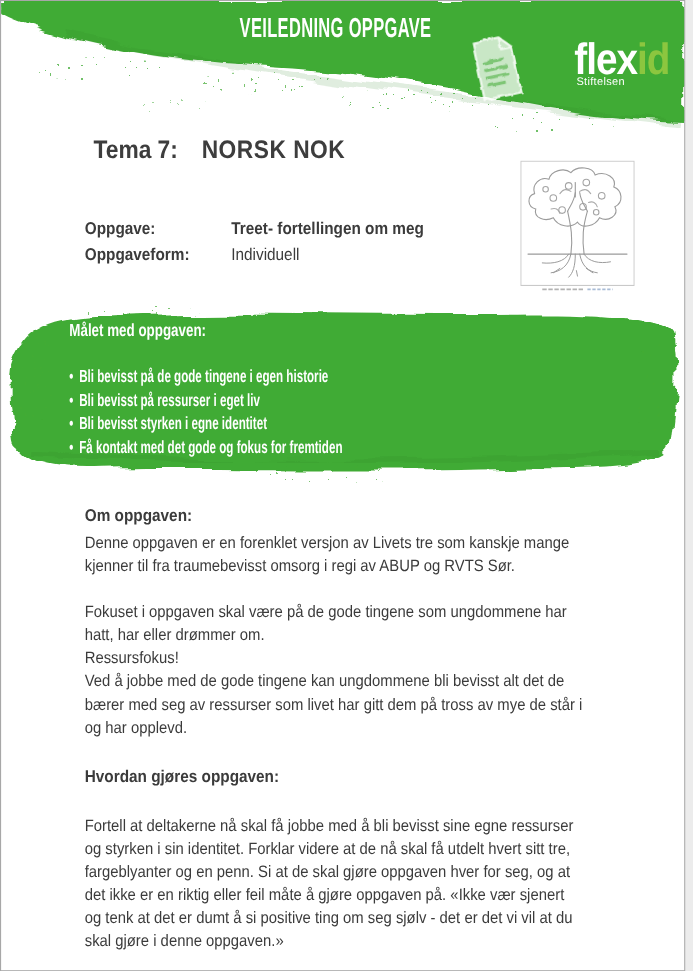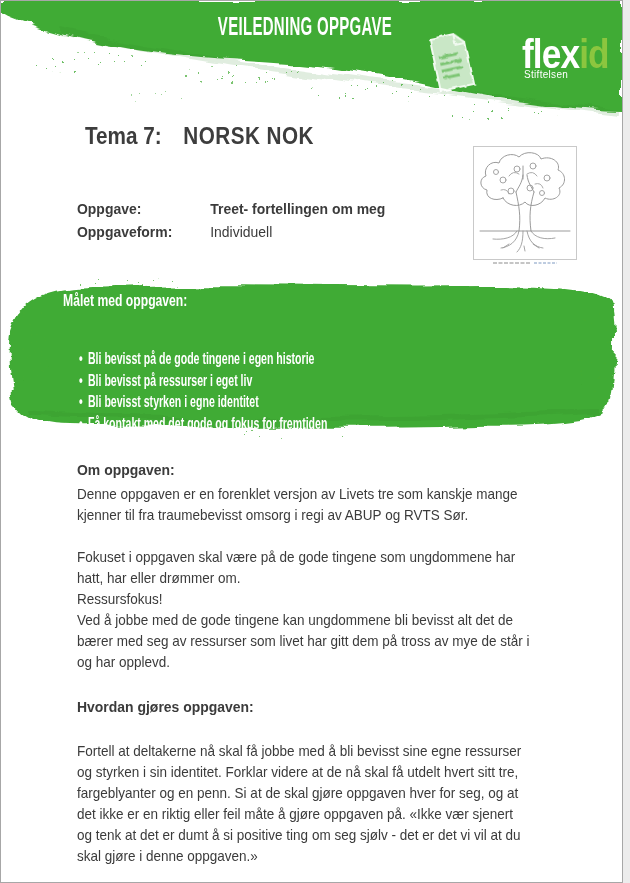--- a/index.html
+++ b/index.html
@@ -27,21 +27,21 @@
     display:grid;grid-template-columns:148px auto;row-gap:2px;font-size:15.5px;color:#3b3b3b;line-height:21px;}
   .task .lbl{font-weight:bold;}
   .task .val-bold{font-weight:bold;}
   
   .tree-fig{position:absolute;left:472px;top:145px;width:104px;height:120px;}
   
   .banner{position:absolute;left:0;top:272px;width:576px;height:170px;}
   .banner-svg{position:absolute;left:0;top:0;width:621px;height:170px;overflow:visible;}
   .banner-heading{position:absolute;left:62px;top:19px;font-size:16px;font-weight:bold;color:#ffffff;
     white-space:nowrap;transform:scaleX(0.76);transform-origin:0 0;}
-  .goal-list{position:absolute;left:62px;top:59px;margin:16px;padding:0;list-style:none;}
+  .goal-list{position:absolute;left:62px;top:59px;margin:0;padding:0;list-style:none;}
   .goal-list li{line-height:21.5px;font-size:16px;font-weight:bold;color:#ffffff;white-space:nowrap;
     transform:scaleX(0.66);transform-origin:0 0;}
   .goal-list .bullet{margin-right:8px;}
   
   .sec-h{position:absolute;left:76px;font-size:15.5px;font-weight:bold;color:#3b3b3b;white-space:nowrap;
     transform:scaleX(0.9);transform-origin:0 0;}
   .para{position:absolute;left:76px;width:620px;font-size:15px;color:#3b3b3b;line-height:21px;
     white-space:pre-line;transform:scaleX(0.9);transform-origin:0 0;}
   #about-h{top:460px}
   #about-p1{top:482px}

